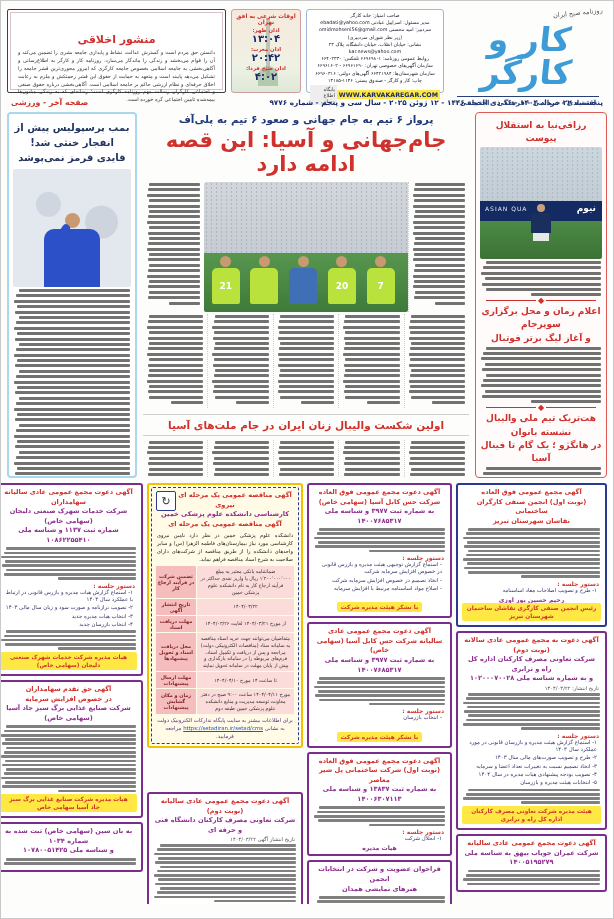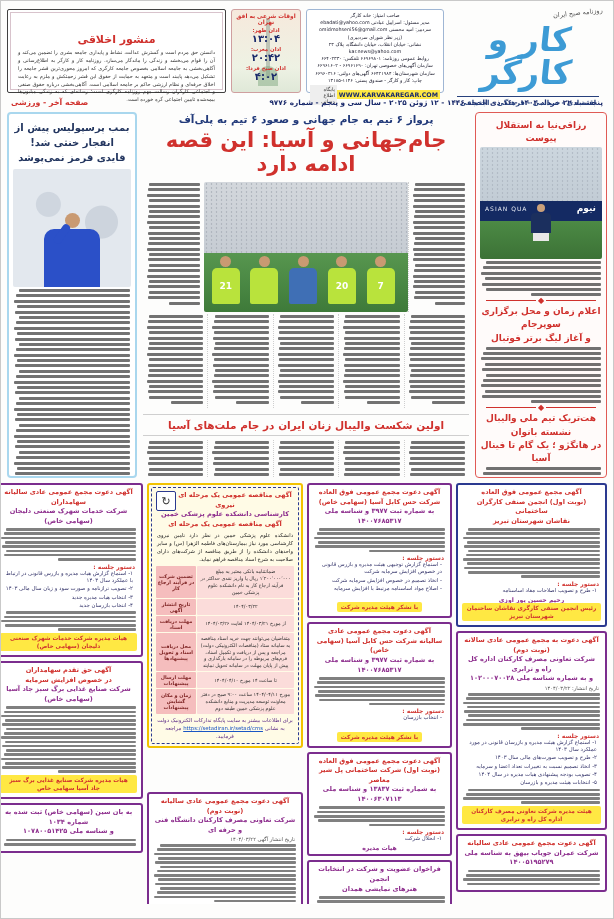--- a/index.html
+++ b/index.html
@@ -698,20 +698,21 @@
           <div class="agenda-label">دستور جلسه :</div>
           <div class="agenda-item">- استماع گزارش هیئت مدیره و بازرس</div>
           <div class="agenda-item">- طرح و تصویب صورت‌های مالی سال ۱۴۰۳ و نحوه تقسیم سود ویژه و بودجه سال جاری شرکت</div>
           <div class="agenda-item">- ارائه گزارش تغییرات اعضا و تصویب افزایش سرمایه شرکت</div>
         </div>
       </div>
       <div class="adcol" style="width: 149px; flex: 0 0 auto;">
         <div class="adbox" style="border-color: rgb(123, 45, 142);">
           <div class="ad-title t-r">آگهی دعوت مجمع عمومی عادی سالیانه سهامداران</div>
           <div class="ad-title t-p">شرکت خدمات شهرک صنعتی دلیجان (سهامی خاص)</div>
+          <div class="ad-title t-p">شماره ثبت ۱۱۳۷ و شناسه ملی ۱۰۸۶۲۲۵۵۴۱۰</div>
           <div class="ad-body">
             <div class="adl" style="width: 96%;"></div>
             <div class="adl" style="width: 98%;"></div>
             <div class="adl" style="width: 100%;"></div>
             <div class="adl" style="width: 97%;"></div>
             <div class="adl" style="width: 99%;"></div>
             <div class="adl" style="width: 96%;"></div>
             <div class="adl" style="width: 98%;"></div>
             <div class="adl" style="width: 58%;"></div>
           </div>

